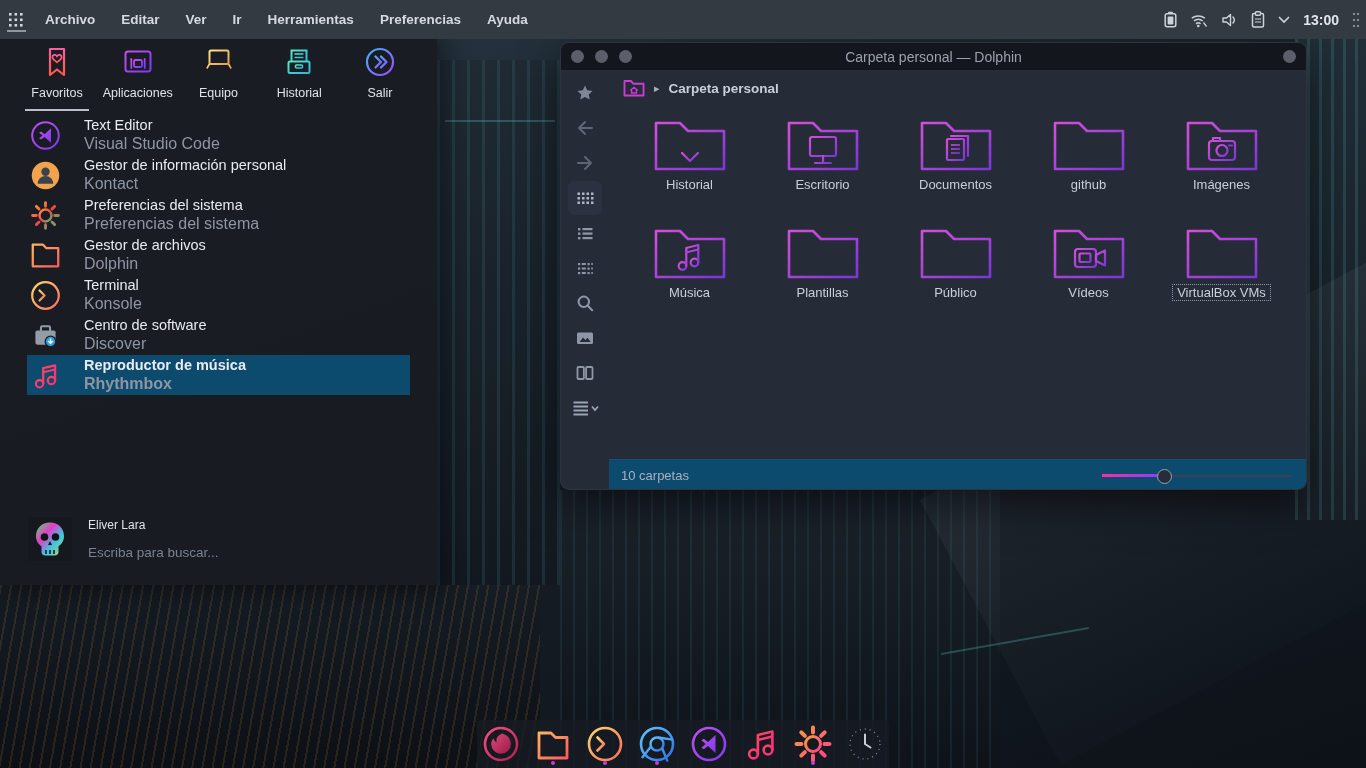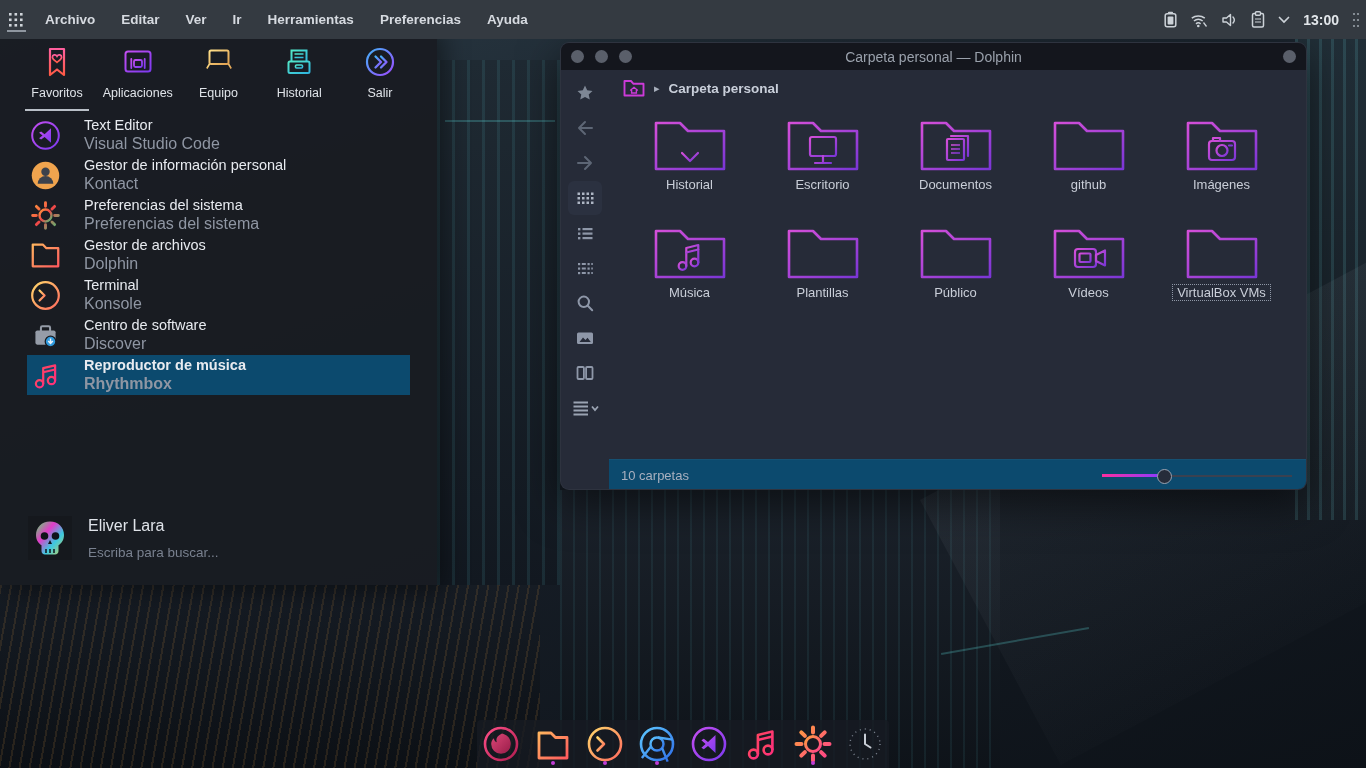--- a/index.html
+++ b/index.html
@@ -53,21 +53,21 @@
   .fav-row.selected { background:#0c4a6e;font-weight:bold; }
   .fav-icon { width:33px; height:33px; flex:0 0 33px; display:flex; align-items:center;
     justify-content:center; }
   .fav-text { margin-left:22px; line-height:1.25; }
   .fav-title { font-size:14.5px; color:#e8ebf0; }
   .fav-sub { font-size:16px; color:#8f96a3; }
   .user-area { position:absolute; left:0; bottom:24px; width:100%; display:flex; padding-left:28px; }
   .avatar { width:44px; height:44px; overflow:hidden; }
   .user-col { margin-left:16px; display:flex; flex-direction:column; justify-content:space-between;
     padding:1px 0; }
-  .user-name { font-size:16px; color:#dfe3e9; }
+  .user-name { font-size:12px; color:#dfe3e9; }
   .search-input { background:transparent; border:none; outline:none; font-size:13.5px;
     color:#cfd5df; width:300px; font-family:"Liberation Sans",sans-serif; margin-top:10px; }
   .search-input::placeholder { color:#79818f; }
 
   
   .window { position:absolute; left:560px; top:42px; width:747px; height:448px; background:#262b38;
     border-radius:9px; overflow:hidden; z-index:10; box-shadow:0 14px 42px rgba(0,0,0,.55);
     border:1px solid rgba(255,255,255,.04); }
   .titlebar { height:27px; background:#14161d; display:flex; align-items:center; padding:0 10px;
     position:relative; }

